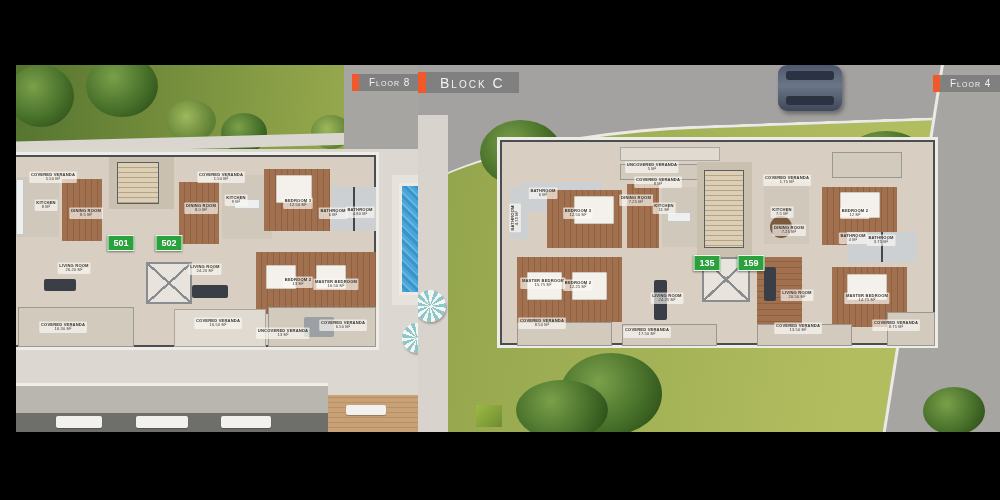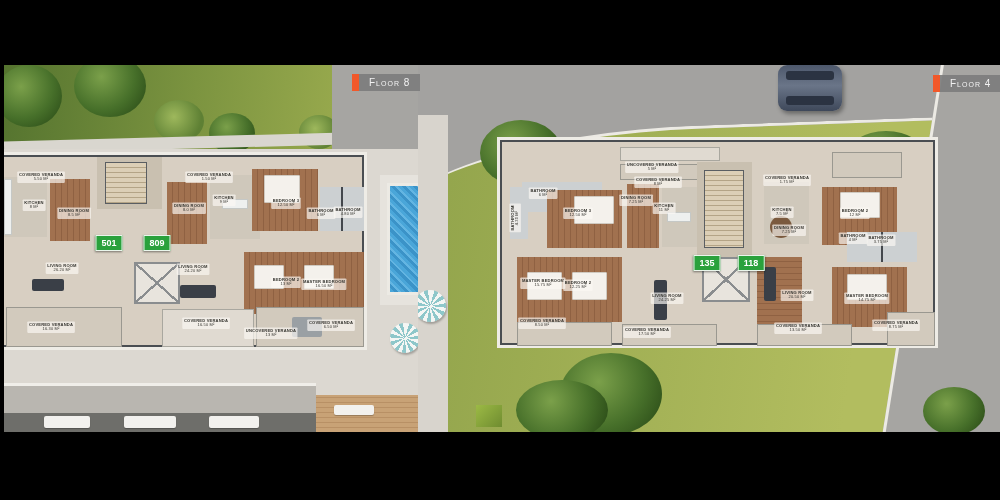--- a/index.html
+++ b/index.html
@@ -1,21 +1,21 @@
 <!DOCTYPE html>
 <html><head>
 <meta charset="utf-8">
 <style>
   * { margin:0; padding:0; box-sizing:border-box; }
   html,body { width:1000px; height:500px; }
   body { background:#000; font-family:"Liberation Sans", sans-serif; position:relative; overflow:hidden; }
   .canvas { position:absolute; inset:0; background:#000; }
   .abs { position:absolute; }
   .panel { position:absolute; top:65px; height:367px; overflow:hidden; }
-  #panel-left  { left:4px;   width:418px; background:#dcd8d1; }
+  #panel-left  { left:16px;   width:418px; background:#dcd8d1; }
   #panel-right { left:418px; width:582px; background:#a3a2a0; }
 
   
   .tag { position:absolute; display:flex; align-items:stretch; z-index:20; height:17px; }
   .tag .accent { width:7px; background:#f1582a; }
   .tag .ttext { background:rgba(125,125,125,.92); color:#f2f2f2; display:flex; align-items:center;
                 justify-content:center; font-variant:small-caps; letter-spacing:1px;
                 font-size:10px; padding:0 10px; white-space:nowrap; }
   #tag-block { height:21px; }
   #tag-block .accent { width:8px; }
@@ -193,21 +193,21 @@
       </div>
       <div class="room-label" style="left: 267px; top: 268px;">
         <span>UNCOVERED VERANDA</span>
         <span class="area">13 m²</span>
       </div>
       <div class="room-label" style="left: 327px; top: 260px;">
         <span>COVERED VERANDA</span>
         <span class="area">6.50 m²</span>
       </div>
       <div class="unit-badge" style="left: 105px; top: 178px;">501</div>
-      <div class="unit-badge" style="left: 153px; top: 178px;">809</div>
+      <div class="unit-badge" style="left: 153px; top: 178px;">502</div>
     </div>
 
   <div class="panel" id="panel-right">
 
     <div class="abs lawn" style="left:-30px;top:60px;width:660px;height:340px;border-top-left-radius:320px 95px;border-top:3px solid #eceae4;transform:rotate(-2deg);"></div>
 
     <div class="abs pave" style="left:492px;top:-30px;width:130px;height:460px;transform:rotate(9deg);border-left:3px solid #eceae4;"></div>
 
     <div class="abs car" style="left:360px;top:0;width:64px;height:46px;">
       <div class="glass" style="top:6px;"></div>
@@ -339,25 +339,29 @@
       </div>
       <div class="room-label" style="left: 380px; top: 263px;">
         <span>COVERED VERANDA</span>
         <span class="area">13.50 m²</span>
       </div>
       <div class="room-label" style="left: 478px; top: 260px;">
         <span>COVERED VERANDA</span>
         <span class="area">8.75 m²</span>
       </div>
       <div class="unit-badge" style="left: 289px; top: 198px;">135</div>
-      <div class="unit-badge" style="left: 333px; top: 198px;">118</div>
+      <div class="unit-badge" style="left: 333px; top: 198px;">159</div>
     </div>
 
   <div class="tag" id="tag-floor5" style="left:352px;top:74px;">
     <span class="accent"></span>
     <span class="ttext">Floor 8</span>
+  </div>
+  <div class="tag" id="tag-block" style="left:418px;top:72px;">
+    <span class="accent"></span>
+    <span class="ttext">Block C</span>
   </div>
   <div class="tag" id="tag-floor1" style="left:933px;top:75px;">
     <span class="accent"></span>
     <span class="ttext">Floor 4</span>
   </div>
 
 </div>
 
 </body></html>

